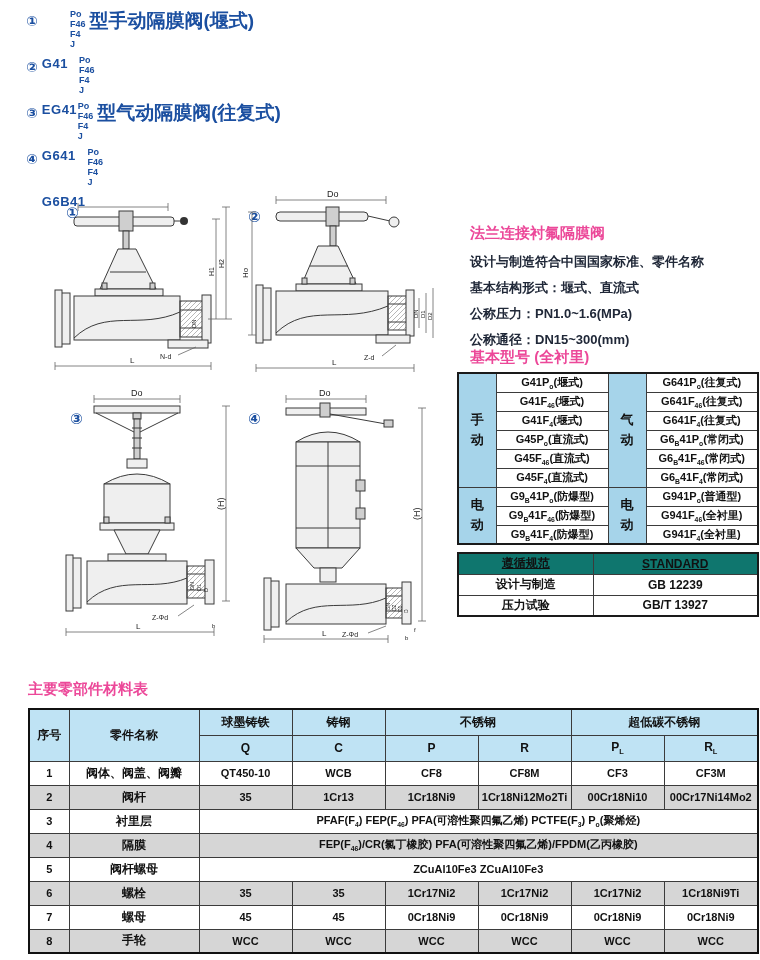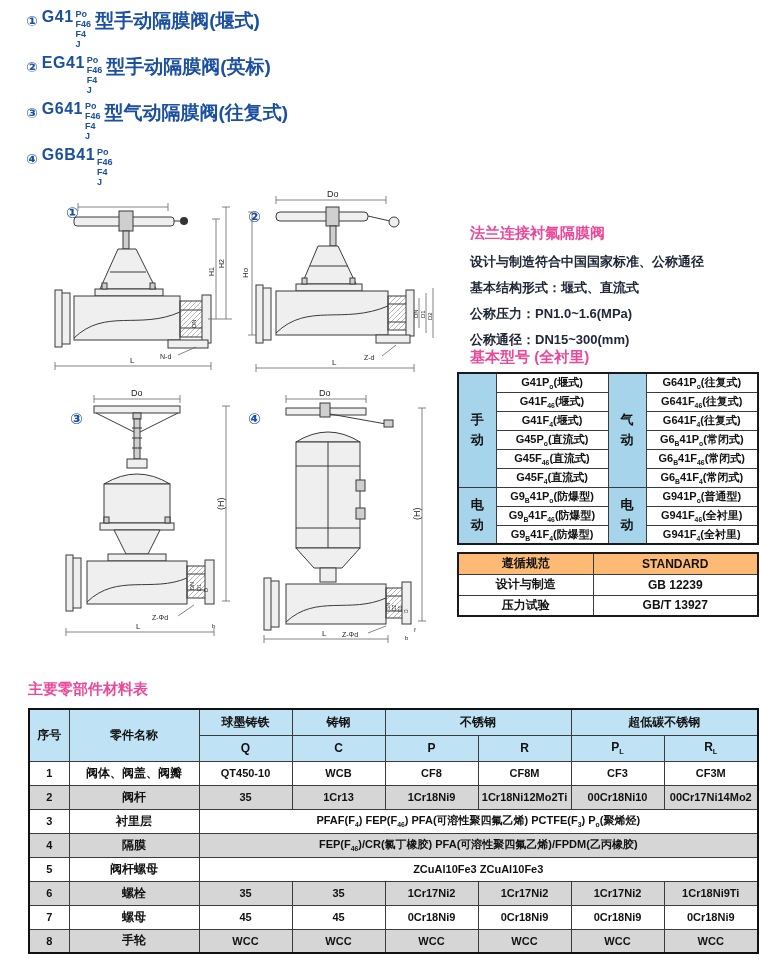--- a/index.html
+++ b/index.html
@@ -4,21 +4,21 @@
 <style>
   * { margin:0; padding:0; box-sizing:border-box; }
   html,body { width:760px; height:960px; background:#fff; position:relative;
     font-family:"Liberation Sans","DejaVu Sans",sans-serif; }
   .abs { position:absolute; }
 
   
   .mh { position:absolute; left:26px; display:flex; align-items:flex-start;
         color:#1b4fa0; font-weight:bold; white-space:nowrap; }
   .mh-num { font-size:14px; margin:5px 4px 0 0; }
-  .mh-code { font-size:16px; letter-spacing:0.5px; }
+  .mh-code { font-size:13px; letter-spacing:0.5px;margin-top:48px; }
   .mh-stack { display:flex; flex-direction:column; font-size:9px; line-height:10px;
               margin:1px 4px 0 2px; font-weight:bold; }
   .mh-desc { font-size:19px; }
 
   
   .sec-title { position:absolute; color:#ec4899; font-weight:bold; font-size:15px; }
   .info-line { position:absolute; left:470px; color:#202838; font-weight:bold; font-size:13px; white-space:nowrap; }
 
   
   table { border-collapse:collapse; table-layout:fixed; }
@@ -28,21 +28,21 @@
 
   
   #model-table { border:2px solid #1a1a1a; }
   #model-table td { font-weight:bold; font-size:11px; height:19px; color:#111; background:#fff; }
   #model-table td.cat { background:#a6d4ea; font-size:13px; }
   .vtext { width:1.1em; margin:0 auto; word-break:break-all; line-height:1.55; }
 
   
   #standards-table { border:2px solid #1a1a1a; }
   #standards-table td, #standards-table th { font-weight:bold; font-size:12px; height:21px; color:#111; }
-  #standards-table .st-head { background:#fdba74; }
+  #standards-table .st-head { background:#0f766e;text-decoration:underline; }
   #standards-table tr:nth-child(odd):not(:first-child) td { background:#fff; }
   #standards-table tr:nth-child(odd) td { background:#d6d6d6; }
   #standards-table tr:nth-child(even) td { background:#fff; }
 
   
   #materials-table { border:2px solid #111; }
   #materials-table th { background:#bfe3f4; font-size:12px; color:#111; height:26px; }
   #materials-table td { font-weight:bold; font-size:11px; color:#111; height:24px; background:#fff; }
   #materials-table td.name { font-size:12px; }
   #materials-table tr.row-alt td { background:#d6d6d6; }
@@ -71,21 +71,20 @@
 </div>
 <div class="mh" style="top:54px">
   <span class="mh-num">②</span>
   <span class="mh-code">EG41</span>
   <span class="mh-stack">
     <span>Po</span>
     <span>F46</span>
     <span>F4</span>
     <span>J</span>
   </span>
-  <span class="mh-desc">型手动隔膜阀(英标)</span>
 </div>
 <div class="mh" style="top:100px">
   <span class="mh-num">③</span>
   <span class="mh-code">G641</span>
   <span class="mh-stack">
     <span>Po</span>
     <span>F46</span>
     <span>F4</span>
     <span>J</span>
   </span>
@@ -340,21 +339,21 @@
   <text x="167" y="252" font-size="6">b</text>
   <g class="dim">
     <line x1="26" y1="251" x2="150" y2="251"></line>
       <line x1="26" y1="247" x2="26" y2="255"></line>
       <line x1="150" y1="247" x2="150" y2="255"></line>
   </g>
   <text x="84" y="248" font-size="8">L</text>
 </svg>
 
 <div class="sec-title" style="left:470px;top:224px">法兰连接衬氟隔膜阀</div>
-<div class="info-line" style="top:253px">设计与制造符合中国国家标准、公称通径</div>
+<div class="info-line" style="top:253px">设计与制造符合中国国家标准、零件名称</div>
 <div class="info-line" style="top:279px">基本结构形式：堰式、直流式</div>
 <div class="info-line" style="top:305px">公称压力：PN1.0~1.6(MPa)</div>
 <div class="info-line" style="top:331px">公称通径：DN15~300(mm)</div>
 <div class="sec-title" style="left:470px;top:348px">基本型号 (全衬里)</div>
 
 <table id="model-table" class="abs" style="left:457px;top:372px;width:300px">
   <colgroup>
       <col style="width:38px">
       <col style="width:112px">
       <col style="width:38px">

